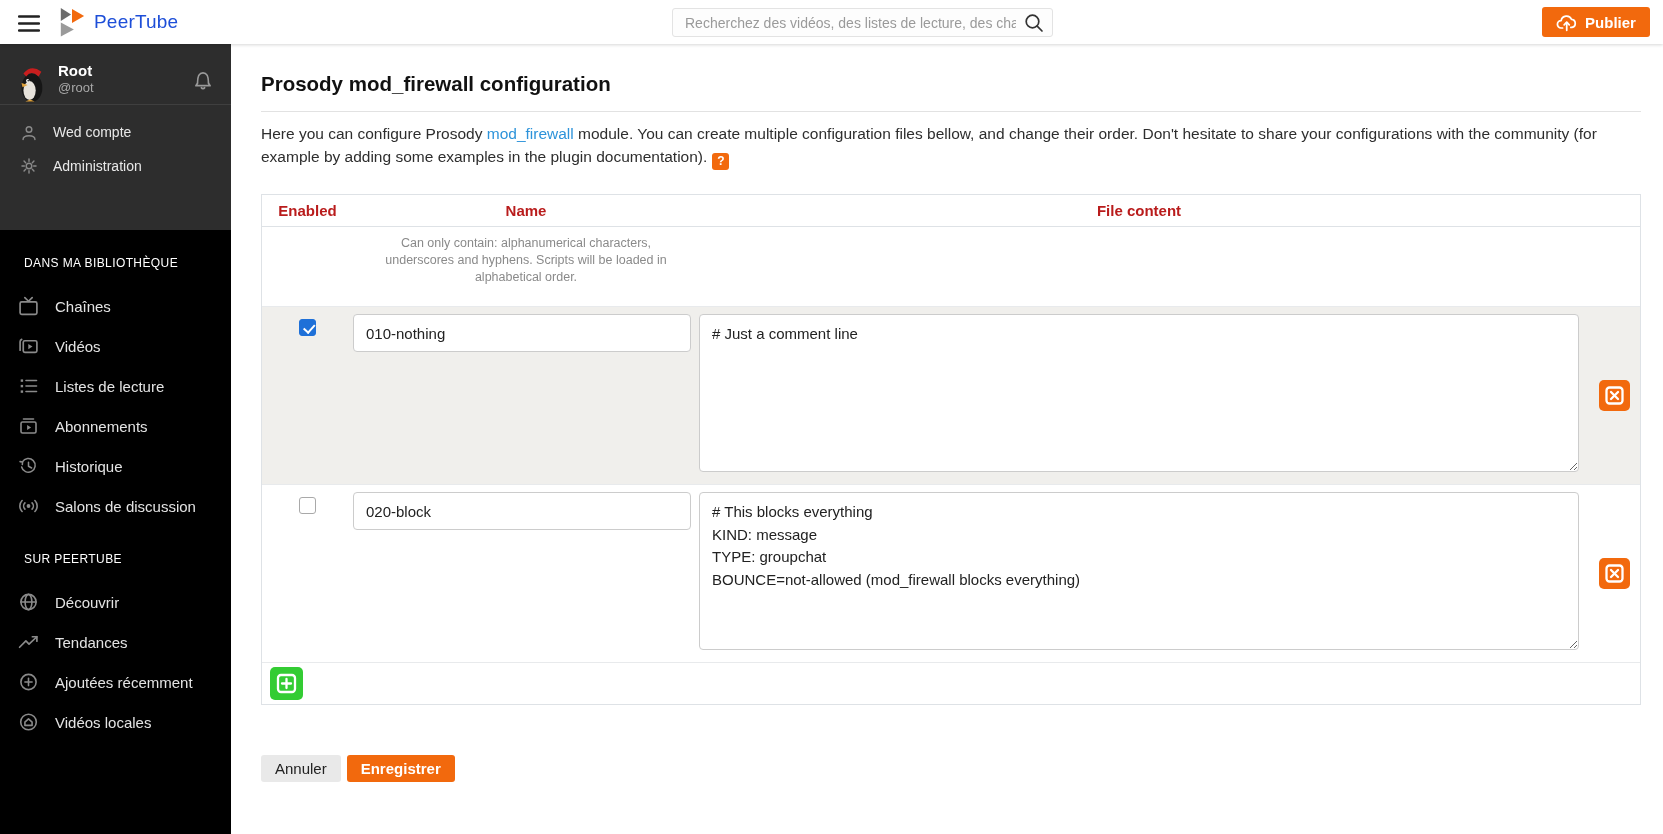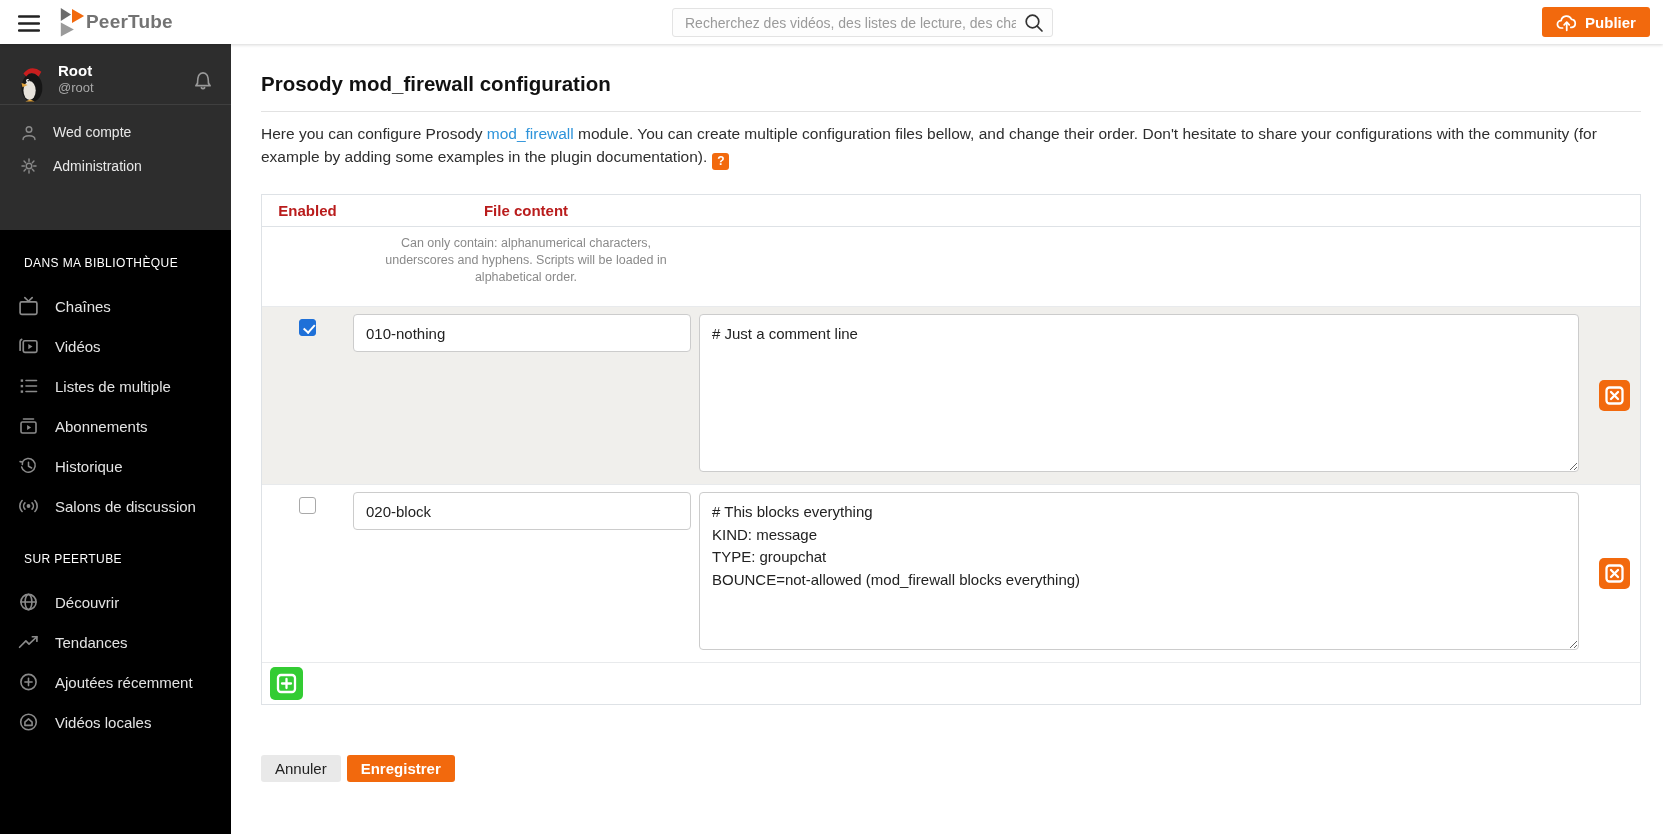--- a/index.html
+++ b/index.html
@@ -5,21 +5,21 @@
   * { box-sizing: border-box; margin: 0; padding: 0; }
   html,body { width:1663px; height:834px; overflow:hidden; background:#fff;
     font-family:"Liberation Sans","DejaVu Sans",sans-serif; color:#222; }
 
   
   .header { position:absolute; top:0; left:0; width:1663px; height:44px; background:#fff;
     box-shadow:0 1px 3px rgba(0,0,0,.16); z-index:20; }
   .burger { position:absolute; left:12px; top:11px; width:34px; height:24px; cursor:pointer;
     display:flex; align-items:center; justify-content:center; }
   .brand { position:absolute; left:58px; top:6px; display:flex; align-items:center; cursor:pointer; }
-  .brand-name { font-size:19px; font-weight:700; color:#737373; letter-spacing:.2px; }
+  .brand-name { font-size:19px; font-weight:400; color:#1d4ed8; margin-left:8px; letter-spacing:.2px; }
   .search-wrap { position:absolute; left:672px; top:8px; width:381px; height:29px; }
   .search-input { width:100%; height:100%; border:1px solid #e3e3e3; border-radius:3px;
     background:#fdfdfd; padding:0 36px 0 12px; font-size:14px; color:#444;
     font-family:inherit; outline:none; }
   .search-input::placeholder { color:#9a9a9a; }
   .search-btn { position:absolute; right:8px; top:4px; width:22px; height:22px; cursor:pointer; }
   .publish-btn { position:absolute; left:1542px; top:7px; height:30px; width:108px;
     background:var(--orange); color:#fff; border:none; border-radius:3px; font-size:15px;
     font-weight:600; font-family:inherit; display:flex; align-items:center;
     justify-content:center; gap:7px; cursor:pointer; }
@@ -212,21 +212,21 @@
           <line x1="7.5" y1="4.5" x2="18" y2="4.5"></line>
           <line x1="7.5" y1="10" x2="18" y2="10"></line>
           <line x1="7.5" y1="15.5" x2="18" y2="15.5"></line>
         <g fill="#8a8a8a" stroke="none">
             <rect x="2.2" y="3.4" width="2.4" height="2.4"></rect>
             <rect x="2.2" y="8.9" width="2.4" height="2.4"></rect>
             <rect x="2.2" y="14.4" width="2.4" height="2.4"></rect>
           </g>
         </svg>
       </span>
-    <span>Listes de multiple</span>
+    <span>Listes de lecture</span>
   </div>
   <div class="side-item">
     <span class="ic">
       <svg class="icn" width="21" height="20" viewBox="0 0 20 20">
           <line x1="5" y1="3" x2="15" y2="3"></line>
           <rect x="2.5" y="6" width="15" height="11" rx="1.5"></rect>
           <path d="M8.6 9 l4 2.5 l-4 2.5 z" fill="#8a8a8a" stroke="none"></path>
         </svg>
       </span>
     <span>Abonnements</span>
@@ -297,20 +297,21 @@
 
 <div class="main">
   <div class="page">
     <h1 class="page-title">Prosody mod_firewall configuration</h1>
     <hr class="title-hr">
     <p class="intro"><span>Here you can configure Prosody </span><a>mod_firewall</a><span> module. You can create multiple configuration files bellow, and change their order. Don't hesitate to share your configurations with the community (for example by adding some examples in the plugin documentation).</span><span class="help-badge">?</span></p>
 
     <div class="cfg-table">
       <div class="trow thead">
         <div class="th">Enabled</div>
+        <div class="th">Name</div>
         <div class="th">File content</div>
         <div class="th"></div>
       </div>
       <div class="trow hint-row">
         <div class="hint">Can only contain: alphanumerical characters, underscores and hyphens. Scripts will be loaded in alphabetical order.</div>
       </div>
 
       <div class="trow data-row striped">
         <div class="cell-check">
           <div class="checkbox checked"></div>

